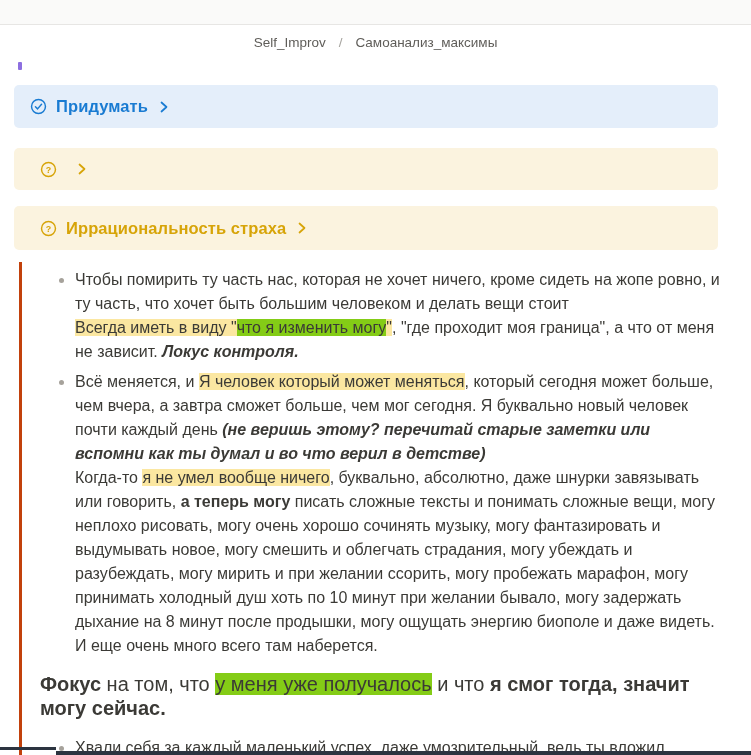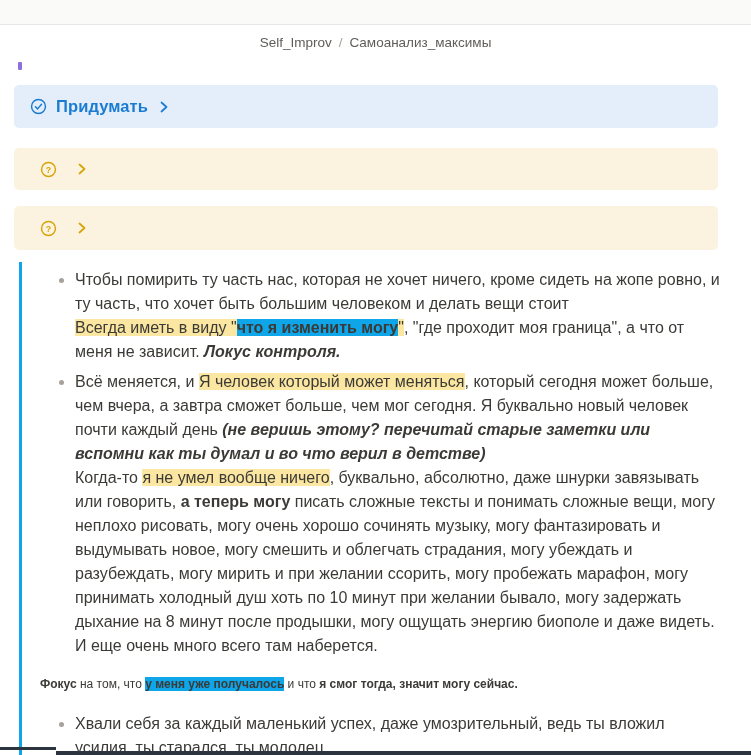--- a/index.html
+++ b/index.html
@@ -14,21 +14,21 @@
 
   
   .topbar{
     position:absolute; left:0; top:0; width:751px; height:25px;
     background:#fafaf9; border-bottom:1px solid #e7e6e4;
   }
 
   
   .breadcrumb{
     position:absolute; left:0; top:35px; width:751px;
-    display:flex; justify-content:center; align-items:center; gap:7px;
+    display:flex; justify-content:center; align-items:center; gap:13px;
     font-size:13.5px; color:#5f5d59;
   }
   .breadcrumb .sep{ color:#a5a39e; }
   .breadcrumb .crumb{ cursor:pointer; }
 
   
   .cursor-mark{
     position:absolute; left:18px; top:62px; width:4px; height:8px;
     background:#8d6fe0; border-radius:1px;
   }
@@ -47,45 +47,45 @@
   .section-row .sec-label{ font-size:16.5px; font-weight:700; letter-spacing:.1px; }
   .section-row .sec-chevron{ width:12px; height:12px; margin-left:10px; display:block; }
 
   #section-1{ top:85px; }
   #section-2{ top:148px; height:42px; }
   #section-3{ top:206px; height:44px; }
 
   
   .quote-block{
     position:absolute; left:19px; top:262px; bottom:0; width:705px;
-    border-left:3px solid #0ea5e9;
+    border-left:3px solid #c2410c;
     padding:6px 0 0 18px;
   }
   .bullet-item{
     position:relative;
     padding-left:35px;
     max-width:680px;
     font-size:16px; line-height:24px;
     margin-bottom:6px;
   }
   .bullet-dot{
     position:absolute; left:19px; top:10px;
     width:5px; height:5px; border-radius:50%;
     background:#a6a29b;
   }
   .quote-paragraph{
     max-width:680px;
-    font-size:12px; line-height:24px;
+    font-size:20px; line-height:24px;
     margin:14px 0 16px 0;
   }
   .seg-n{}
   .seg-b{ font-weight:700;text-align:center; }
   .seg-i{ font-style:italic;font-weight:bold; }
   .seg-hl{ background:#fbe7a1; }
-  .seg-hlb{ background:#0ea5e9; font-weight:700; }
+  .seg-hlb{ background:#84cc16; font-weight:400; }
 
   
   .bottom-line-left{
     position:absolute; left:0; top:747px; width:56px; height:3px; background:#2c3440;
   }
   .bottom-line-main{
     position:absolute; left:56px; top:751px; width:695px; height:4px; background:#2c3440;
   }
 </style>
 </head>
@@ -120,20 +120,21 @@
   <svg class="sec-chevron" viewBox="0 0 12 12">
     <polyline points="3.5,1.5 8.5,6 3.5,10.5" fill="none" stroke="currentColor" stroke-width="1.7" stroke-linecap="round" stroke-linejoin="round"></polyline>
   </svg>
 </div>
 
 <div class="section-row yellow" id="section-3">
   <svg class="sec-icon" viewBox="0 0 20 20">
     <circle cx="10" cy="10" r="8.2" fill="none" stroke="currentColor" stroke-width="1.7"></circle>
     <text x="10" y="14" text-anchor="middle" font-size="10.5" font-weight="bold" fill="currentColor" font-family="Liberation Sans, sans-serif">?</text>
   </svg>
+  <span class="sec-label">Иррациональность страха</span>
   <svg class="sec-chevron" viewBox="0 0 12 12">
     <polyline points="3.5,1.5 8.5,6 3.5,10.5" fill="none" stroke="currentColor" stroke-width="1.7" stroke-linecap="round" stroke-linejoin="round"></polyline>
   </svg>
 </div>
 
 <div class="quote-block">
     <div class="bullet-item">
       <span class="bullet-dot"></span>
       <div><span class="seg seg-n">Чтобы помирить ту часть нас, которая не хочет ничего, кроме сидеть на жопе ровно, и ту часть, что хочет быть большим человеком и делать вещи стоит</span><br><span class="seg seg-hl">Всегда иметь в виду "</span><span class="seg seg-hlb">что я изменить могу</span><span class="seg seg-hl">"</span><span class="seg seg-n">, "где проходит моя граница", а что от меня не зависит. </span><span class="seg seg-i">Локус контроля.</span></div>
     </div>

